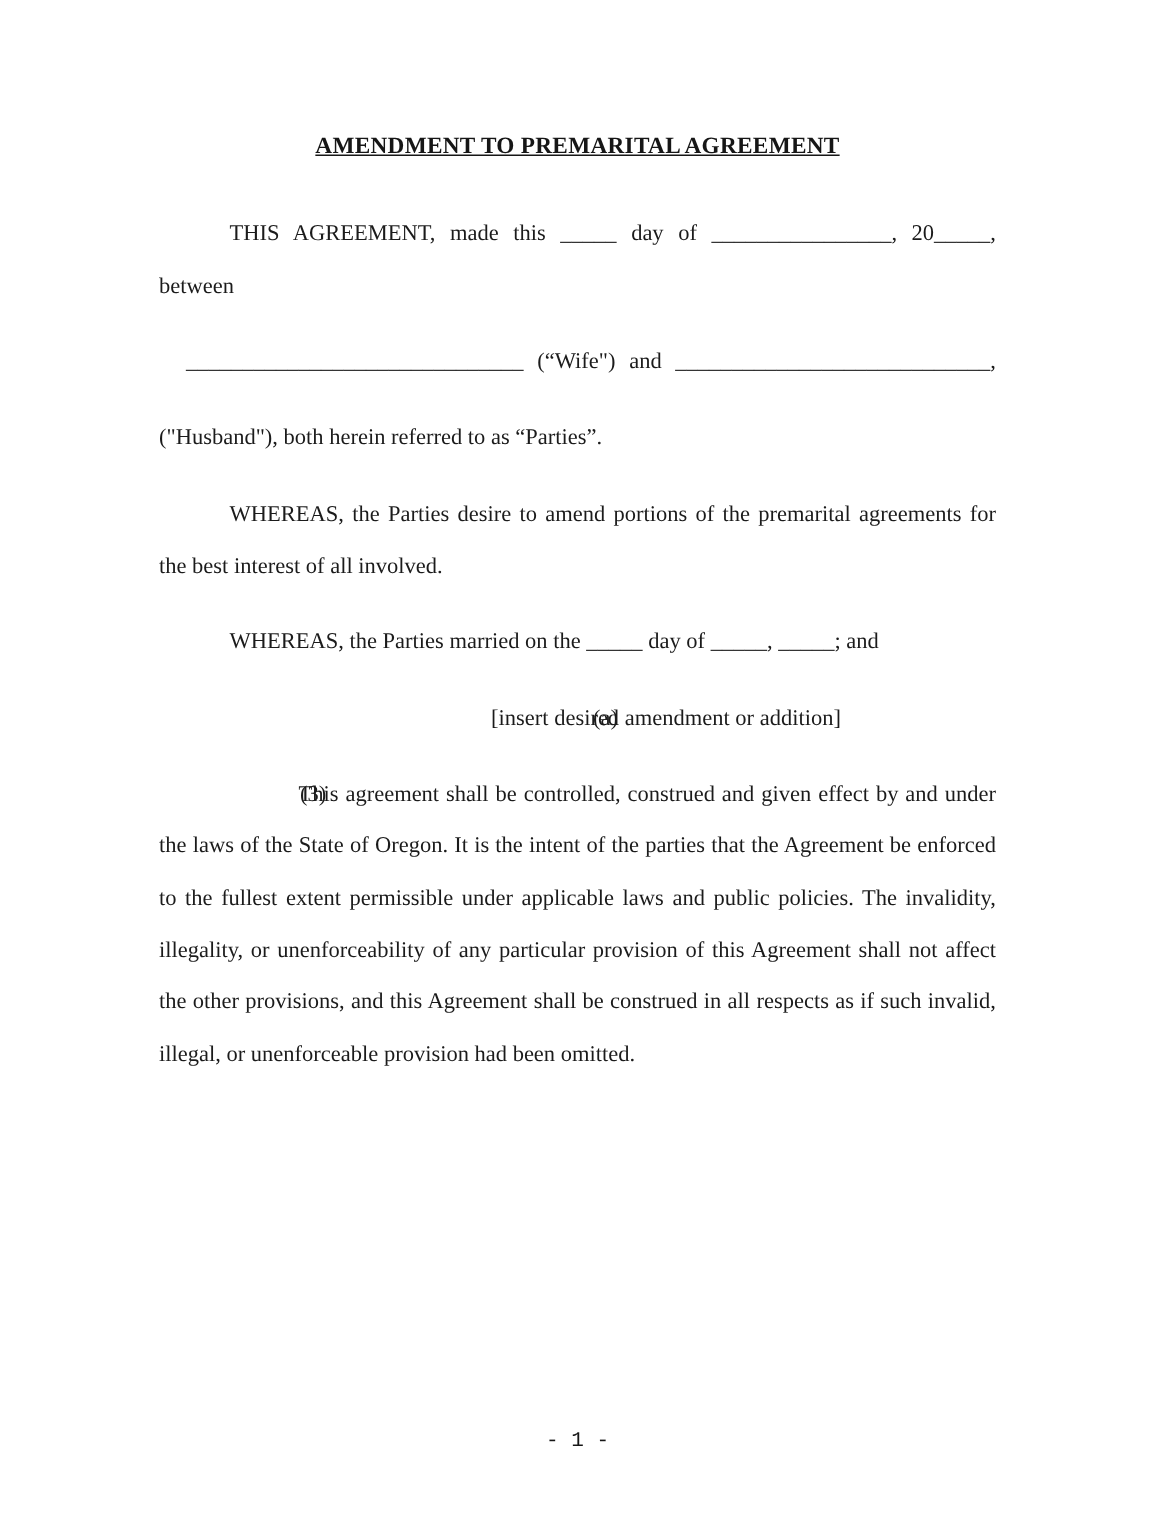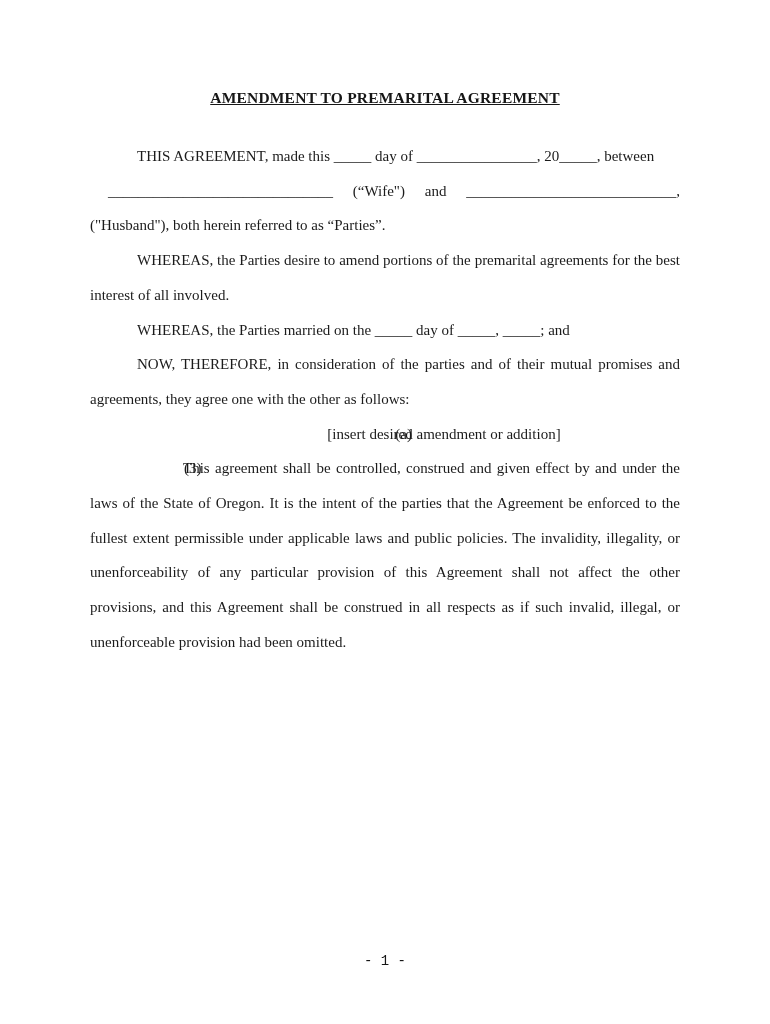--- a/index.html
+++ b/index.html
@@ -18,21 +18,21 @@
     margin: 88px 0 0 0;
     line-height: 20px;
     text-align: center;
     font-size: 15.5px;
     font-weight: 700;
     letter-spacing: 0.2px;
     text-decoration: underline;
     color: #161616;
   }
   .body-text { margin-top: 31px; line-height: 34.7px; }
-  .body-text p { margin: 0; text-align: justify; text-indent: 47px; font-family: Liberation Serif, serif; }
+  .body-text p { margin: 16px; text-align: justify; text-indent: 47px; font-family: Liberation Serif, serif; }
   p.no-indent { text-indent: 0; }
   p.fill-line {
     text-indent: 0;
     padding-left: 18px;
     text-align: justify;
     text-align-last: justify;
   }
   .num { display: inline-block; width: 46px; }
   p.item { text-indent: 93px; text-align: center; }
   .abc { display: inline-block; width: 25px; }
@@ -54,21 +54,20 @@
     <h1 class="doc-title">AMENDMENT TO PREMARITAL AGREEMENT</h1>
 
     <div class="body-text">
 
       <p>THIS AGREEMENT, made this _____ day of ________________, 20_____, between</p>
       <p class="fill-line">______________________________ (“Wife") and ____________________________,</p>
       <p class="no-indent">("Husband"), both herein referred to as “Parties”.</p>
 
       <p>WHEREAS, the Parties desire to amend portions of the premarital agreements for the best interest of all involved.</p>
       <p>WHEREAS, the Parties married on the _____ day of _____, _____; and</p>
-      <p>NOW, THEREFORE, in consideration of the parties and of their mutual promises and agreements, they agree one with the other as follows:</p>
 
 
 
       <p class="item"><span class="abc">(a)</span><span>[insert desired amendment or addition]</span></p>
 
 
 
       <p><span class="num">(3)</span><span>This agreement shall be controlled, construed and given effect by and under the laws of the State of Oregon.  It is the intent of the parties that the Agreement be enforced to the fullest extent permissible under applicable laws and public policies.  The invalidity, illegality, or unenforceability of any particular provision of this Agreement shall not affect the other provisions, and this Agreement shall be construed in all respects as if such invalid, illegal, or unenforceable provision had been omitted.</span></p>
 
     </div>

